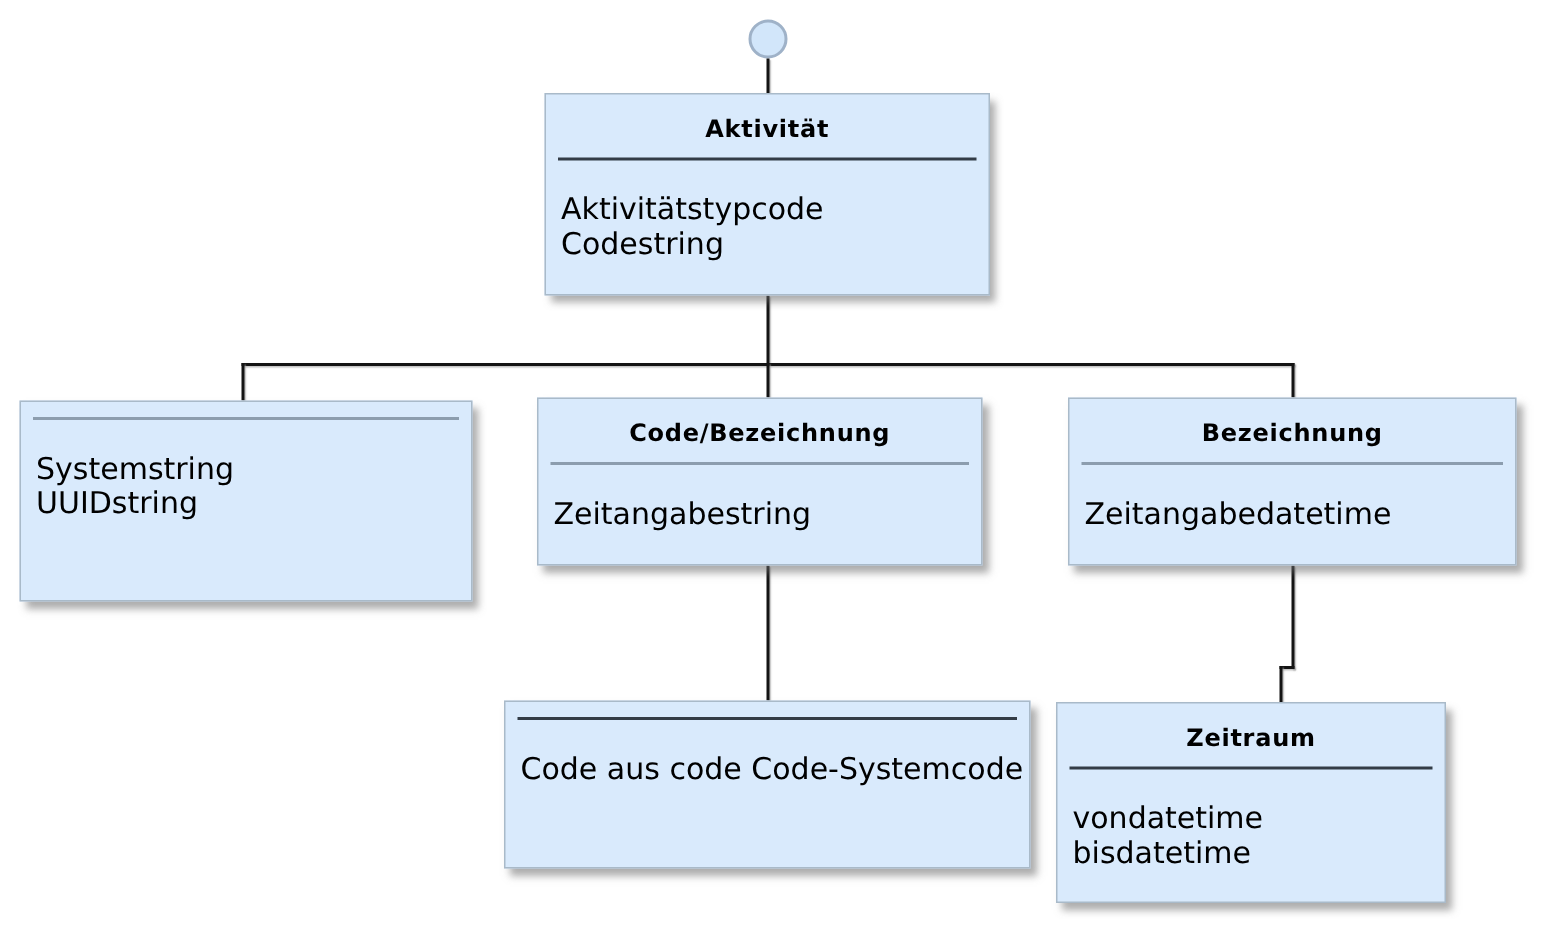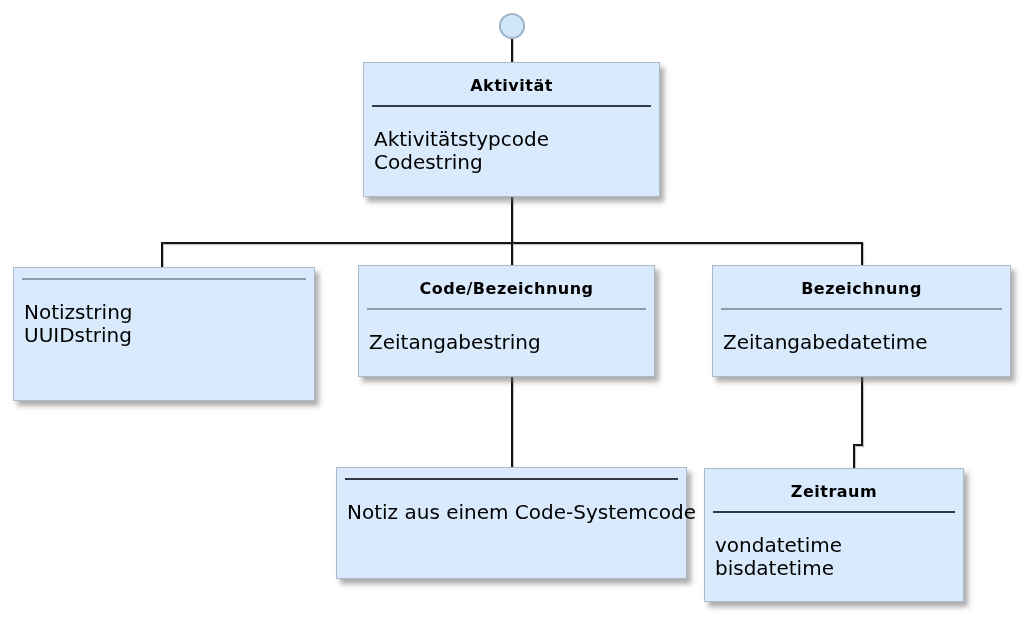--- a/index.html
+++ b/index.html
@@ -93,21 +93,21 @@
         <span>Code</span>
         <span>string</span>
       </div>
     </div>
   </div>
 
   <div class="entity" style="left:13px;top:267px;width:302px;height:134px;">
     <div class="divider light"></div>
     <div class="rows">
       <div class="row">
-        <span>Notiz</span>
+        <span>System</span>
         <span>string</span>
       </div>
       <div class="row">
         <span>UUID</span>
         <span>string</span>
       </div>
     </div>
   </div>
 
   <div class="entity" style="left:358px;top:265px;width:297px;height:112px;">
@@ -129,21 +129,21 @@
         <span>Zeitangabe</span>
         <span>datetime</span>
       </div>
     </div>
   </div>
 
   <div class="entity" style="left:336px;top:467px;width:351px;height:112px;">
     <div class="divider dark"></div>
     <div class="rows">
       <div class="row">
-        <span>Notiz aus einem Code-System</span>
+        <span>Code aus code Code-System</span>
         <span>code</span>
       </div>
     </div>
   </div>
 
   <div class="entity" style="left:704px;top:468px;width:260px;height:134px;">
     <div class="title">Zeitraum</div>
     <div class="divider dark"></div>
     <div class="rows">
       <div class="row">

